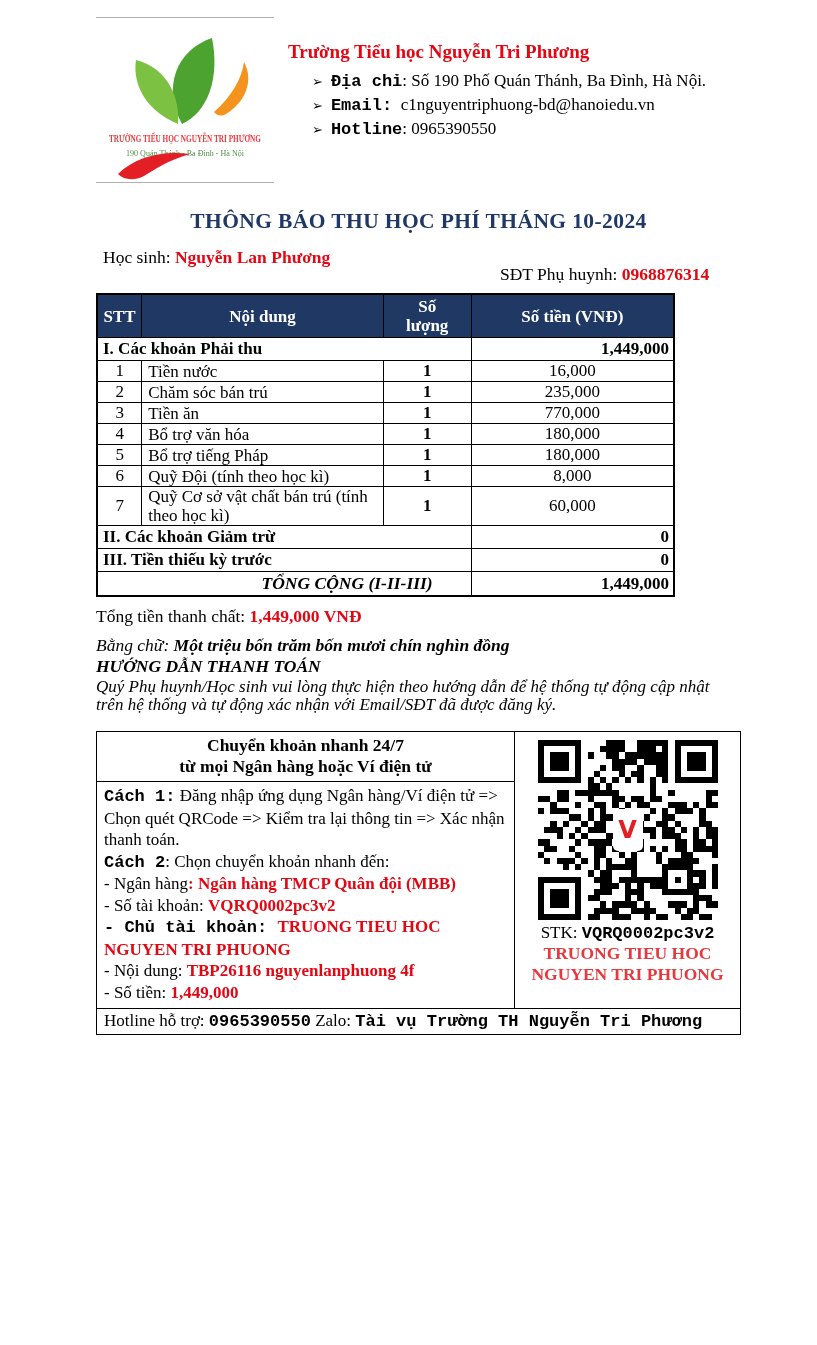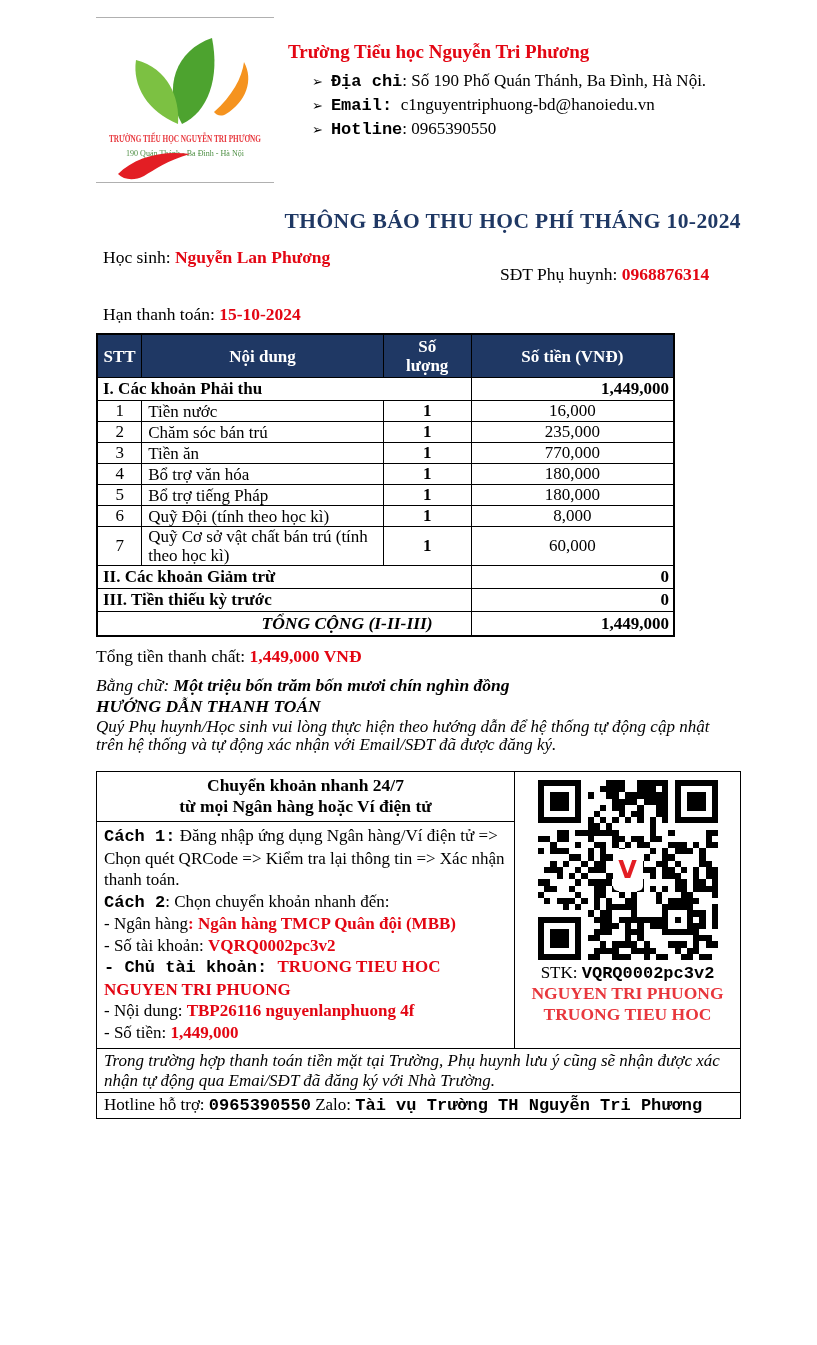--- a/index.html
+++ b/index.html
@@ -11,21 +11,21 @@
   
   .letterhead{display:flex;margin-top:17px;height:166px;}
   .logo-box{width:178px;height:164px;border-top:1px solid #b0b0b0;border-bottom:1px solid #b0b0b0;
             display:flex;align-items:center;justify-content:center;}
   .school-info{margin-left:14px;padding-top:24px;}
   .school-name{font-size:19px;font-weight:bold;color:#e30613;margin-bottom:6px;}
   .contact-line{font-size:17px;line-height:23px;padding-left:24px;}
   .bullet{font-family:"DejaVu Sans",sans-serif;font-size:13px;margin-right:8px;}
 
   
-  .notice-title{margin-top:26px;text-align:right;font-size:21.5px;font-weight:bold;
+  .notice-title{margin-top:26px;text-align:center;font-size:21.5px;font-weight:bold;
                 color:#1f3864;letter-spacing:.4px;}
   .student-grid{margin-top:12px;padding-left:7px;display:grid;grid-template-columns:397px 241px;
                 font-size:17.5px;}
   .sg-cell{line-height:23px;}
   .sg-row2{margin-top:17px;}
   .due-cell{max-width:220px;}
   .red-b{color:#e30613;font-weight:bold;}
 
   
   table.fee{margin-top:7px;width:579px;border-collapse:collapse;border:2px solid #000;font-size:17px;}
@@ -96,21 +96,20 @@
         <div class="contact-line pw"><span class="bullet">➢</span><span class="b">Email:</span><span>  c1nguyentriphuong-bd@hanoiedu.vn</span></div>
         <div class="contact-line pw"><span class="bullet">➢</span><span class="b">Hotline</span><span>: 0965390550</span></div>
       </div>
     </div>
 
     <div class="notice-title">THÔNG BÁO THU HỌC PHÍ THÁNG 10-2024</div>
 
     <div class="student-grid">
       <div class="sg-cell pw"><span>Học sinh: </span><span class="red-b">Nguyễn Lan Phương</span></div>
       <div class="sg-cell sg-row2 pw"><span>SĐT Phụ huynh: </span><span class="red-b">0968876314</span></div>
-      <div class="sg-cell sg-row2 due-cell pw"><span>Hạn thanh toán: </span><span class="red-b">15-10-2024</span></div>
     </div>
 
     <table class="fee">
       <colgroup>
           <col style="width:46px">
           <col style="width:275px">
           <col style="width:95px">
           <col style="width:225px">
         </colgroup>
       <thead>
@@ -201,21 +200,20 @@
         <div class="qr-wrap">
           <svg id="qr-svg" width="180" height="180" viewBox="0 0 29 29" shape-rendering="crispEdges">
               <rect width="29" height="29" fill="#fff"></rect>
               <path d="M0 0h1v1h-1zM1 0h1v1h-1zM2 0h1v1h-1zM3 0h1v1h-1zM4 0h1v1h-1zM5 0h1v1h-1zM6 0h1v1h-1zM11 0h1v1h-1zM12 0h1v1h-1zM13 0h1v1h-1zM16 0h1v1h-1zM17 0h1v1h-1zM18 0h1v1h-1zM19 0h1v1h-1zM20 0h1v1h-1zM22 0h1v1h-1zM23 0h1v1h-1zM24 0h1v1h-1zM25 0h1v1h-1zM26 0h1v1h-1zM27 0h1v1h-1zM28 0h1v1h-1zM0 1h1v1h-1zM6 1h1v1h-1zM10 1h1v1h-1zM11 1h1v1h-1zM12 1h1v1h-1zM13 1h1v1h-1zM16 1h1v1h-1zM17 1h1v1h-1zM18 1h1v1h-1zM20 1h1v1h-1zM22 1h1v1h-1zM28 1h1v1h-1zM0 2h1v1h-1zM2 2h1v1h-1zM3 2h1v1h-1zM4 2h1v1h-1zM6 2h1v1h-1zM8 2h1v1h-1zM11 2h1v1h-1zM12 2h1v1h-1zM14 2h1v1h-1zM15 2h1v1h-1zM16 2h1v1h-1zM17 2h1v1h-1zM18 2h1v1h-1zM19 2h1v1h-1zM20 2h1v1h-1zM22 2h1v1h-1zM24 2h1v1h-1zM25 2h1v1h-1zM26 2h1v1h-1zM28 2h1v1h-1zM0 3h1v1h-1zM2 3h1v1h-1zM3 3h1v1h-1zM4 3h1v1h-1zM6 3h1v1h-1zM12 3h1v1h-1zM13 3h1v1h-1zM14 3h1v1h-1zM15 3h1v1h-1zM17 3h1v1h-1zM18 3h1v1h-1zM19 3h1v1h-1zM20 3h1v1h-1zM22 3h1v1h-1zM24 3h1v1h-1zM25 3h1v1h-1zM26 3h1v1h-1zM28 3h1v1h-1zM0 4h1v1h-1zM2 4h1v1h-1zM3 4h1v1h-1zM4 4h1v1h-1zM6 4h1v1h-1zM10 4h1v1h-1zM12 4h1v1h-1zM13 4h1v1h-1zM16 4h1v1h-1zM19 4h1v1h-1zM20 4h1v1h-1zM22 4h1v1h-1zM24 4h1v1h-1zM25 4h1v1h-1zM26 4h1v1h-1zM28 4h1v1h-1zM0 5h1v1h-1zM6 5h1v1h-1zM9 5h1v1h-1zM13 5h1v1h-1zM15 5h1v1h-1zM16 5h1v1h-1zM19 5h1v1h-1zM20 5h1v1h-1zM22 5h1v1h-1zM28 5h1v1h-1zM0 6h1v1h-1zM1 6h1v1h-1zM2 6h1v1h-1zM3 6h1v1h-1zM4 6h1v1h-1zM5 6h1v1h-1zM6 6h1v1h-1zM8 6h1v1h-1zM10 6h1v1h-1zM12 6h1v1h-1zM14 6h1v1h-1zM16 6h1v1h-1zM18 6h1v1h-1zM20 6h1v1h-1zM22 6h1v1h-1zM23 6h1v1h-1zM24 6h1v1h-1zM25 6h1v1h-1zM26 6h1v1h-1zM27 6h1v1h-1zM28 6h1v1h-1zM8 7h1v1h-1zM9 7h1v1h-1zM11 7h1v1h-1zM18 7h1v1h-1zM3 8h1v1h-1zM4 8h1v1h-1zM6 8h1v1h-1zM7 8h1v1h-1zM8 8h1v1h-1zM9 8h1v1h-1zM10 8h1v1h-1zM11 8h1v1h-1zM12 8h1v1h-1zM18 8h1v1h-1zM21 8h1v1h-1zM27 8h1v1h-1zM28 8h1v1h-1zM0 9h1v1h-1zM1 9h1v1h-1zM3 9h1v1h-1zM4 9h1v1h-1zM8 9h1v1h-1zM12 9h1v1h-1zM13 9h1v1h-1zM15 9h1v1h-1zM16 9h1v1h-1zM18 9h1v1h-1zM19 9h1v1h-1zM27 9h1v1h-1zM2 10h1v1h-1zM6 10h1v1h-1zM9 10h1v1h-1zM10 10h1v1h-1zM12 10h1v1h-1zM14 10h1v1h-1zM16 10h1v1h-1zM17 10h1v1h-1zM21 10h1v1h-1zM22 10h1v1h-1zM23 10h1v1h-1zM25 10h1v1h-1zM27 10h1v1h-1zM28 10h1v1h-1zM0 11h1v1h-1zM2 11h1v1h-1zM3 11h1v1h-1zM4 11h1v1h-1zM8 11h1v1h-1zM10 11h1v1h-1zM13 11h1v1h-1zM18 11h1v1h-1zM20 11h1v1h-1zM22 11h1v1h-1zM23 11h1v1h-1zM24 11h1v1h-1zM26 11h1v1h-1zM5 12h1v1h-1zM6 12h1v1h-1zM8 12h1v1h-1zM10 12h1v1h-1zM11 12h1v1h-1zM12 12h1v1h-1zM13 12h1v1h-1zM15 12h1v1h-1zM17 12h1v1h-1zM20 12h1v1h-1zM21 12h1v1h-1zM26 12h1v1h-1zM2 13h1v1h-1zM4 13h1v1h-1zM7 13h1v1h-1zM9 13h1v1h-1zM10 13h1v1h-1zM14 13h1v1h-1zM15 13h1v1h-1zM16 13h1v1h-1zM19 13h1v1h-1zM20 13h1v1h-1zM22 13h1v1h-1zM26 13h1v1h-1zM27 13h1v1h-1zM1 14h1v1h-1zM2 14h1v1h-1zM3 14h1v1h-1zM6 14h1v1h-1zM8 14h1v1h-1zM9 14h1v1h-1zM10 14h1v1h-1zM14 14h1v1h-1zM15 14h1v1h-1zM16 14h1v1h-1zM17 14h1v1h-1zM18 14h1v1h-1zM20 14h1v1h-1zM21 14h1v1h-1zM23 14h1v1h-1zM25 14h1v1h-1zM27 14h1v1h-1zM28 14h1v1h-1zM3 15h1v1h-1zM5 15h1v1h-1zM7 15h1v1h-1zM11 15h1v1h-1zM12 15h1v1h-1zM13 15h1v1h-1zM14 15h1v1h-1zM18 15h1v1h-1zM20 15h1v1h-1zM21 15h1v1h-1zM22 15h1v1h-1zM25 15h1v1h-1zM27 15h1v1h-1zM28 15h1v1h-1zM0 16h1v1h-1zM1 16h1v1h-1zM6 16h1v1h-1zM8 16h1v1h-1zM9 16h1v1h-1zM10 16h1v1h-1zM11 16h1v1h-1zM16 16h1v1h-1zM22 16h1v1h-1zM23 16h1v1h-1zM25 16h1v1h-1zM26 16h1v1h-1zM28 16h1v1h-1zM1 17h1v1h-1zM2 17h1v1h-1zM5 17h1v1h-1zM9 17h1v1h-1zM10 17h1v1h-1zM12 17h1v1h-1zM16 17h1v1h-1zM18 17h1v1h-1zM20 17h1v1h-1zM22 17h1v1h-1zM23 17h1v1h-1zM25 17h1v1h-1zM26 17h1v1h-1zM27 17h1v1h-1zM28 17h1v1h-1zM0 18h1v1h-1zM6 18h1v1h-1zM9 18h1v1h-1zM10 18h1v1h-1zM13 18h1v1h-1zM15 18h1v1h-1zM19 18h1v1h-1zM23 18h1v1h-1zM24 18h1v1h-1zM28 18h1v1h-1zM1 19h1v1h-1zM3 19h1v1h-1zM4 19h1v1h-1zM5 19h1v1h-1zM7 19h1v1h-1zM9 19h1v1h-1zM11 19h1v1h-1zM14 19h1v1h-1zM15 19h1v1h-1zM19 19h1v1h-1zM21 19h1v1h-1zM22 19h1v1h-1zM23 19h1v1h-1zM24 19h1v1h-1zM25 19h1v1h-1zM4 20h1v1h-1zM6 20h1v1h-1zM9 20h1v1h-1zM11 20h1v1h-1zM12 20h1v1h-1zM13 20h1v1h-1zM14 20h1v1h-1zM15 20h1v1h-1zM20 20h1v1h-1zM21 20h1v1h-1zM22 20h1v1h-1zM23 20h1v1h-1zM24 20h1v1h-1zM28 20h1v1h-1zM8 21h1v1h-1zM10 21h1v1h-1zM11 21h1v1h-1zM15 21h1v1h-1zM20 21h1v1h-1zM24 21h1v1h-1zM25 21h1v1h-1zM26 21h1v1h-1zM28 21h1v1h-1zM0 22h1v1h-1zM1 22h1v1h-1zM2 22h1v1h-1zM3 22h1v1h-1zM4 22h1v1h-1zM5 22h1v1h-1zM6 22h1v1h-1zM9 22h1v1h-1zM10 22h1v1h-1zM11 22h1v1h-1zM13 22h1v1h-1zM14 22h1v1h-1zM15 22h1v1h-1zM16 22h1v1h-1zM17 22h1v1h-1zM18 22h1v1h-1zM19 22h1v1h-1zM20 22h1v1h-1zM22 22h1v1h-1zM24 22h1v1h-1zM26 22h1v1h-1zM28 22h1v1h-1zM0 23h1v1h-1zM6 23h1v1h-1zM10 23h1v1h-1zM11 23h1v1h-1zM12 23h1v1h-1zM14 23h1v1h-1zM16 23h1v1h-1zM18 23h1v1h-1zM19 23h1v1h-1zM20 23h1v1h-1zM24 23h1v1h-1zM25 23h1v1h-1zM26 23h1v1h-1zM28 23h1v1h-1zM0 24h1v1h-1zM2 24h1v1h-1zM3 24h1v1h-1zM4 24h1v1h-1zM6 24h1v1h-1zM9 24h1v1h-1zM10 24h1v1h-1zM11 24h1v1h-1zM14 24h1v1h-1zM15 24h1v1h-1zM16 24h1v1h-1zM20 24h1v1h-1zM21 24h1v1h-1zM22 24h1v1h-1zM23 24h1v1h-1zM24 24h1v1h-1zM25 24h1v1h-1zM0 25h1v1h-1zM2 25h1v1h-1zM3 25h1v1h-1zM4 25h1v1h-1zM6 25h1v1h-1zM8 25h1v1h-1zM9 25h1v1h-1zM14 25h1v1h-1zM16 25h1v1h-1zM25 25h1v1h-1zM26 25h1v1h-1zM27 25h1v1h-1zM0 26h1v1h-1zM2 26h1v1h-1zM3 26h1v1h-1zM4 26h1v1h-1zM6 26h1v1h-1zM10 26h1v1h-1zM12 26h1v1h-1zM13 26h1v1h-1zM14 26h1v1h-1zM15 26h1v1h-1zM17 26h1v1h-1zM21 26h1v1h-1zM22 26h1v1h-1zM23 26h1v1h-1zM25 26h1v1h-1zM27 26h1v1h-1zM28 26h1v1h-1zM0 27h1v1h-1zM6 27h1v1h-1zM9 27h1v1h-1zM10 27h1v1h-1zM11 27h1v1h-1zM12 27h1v1h-1zM15 27h1v1h-1zM16 27h1v1h-1zM17 27h1v1h-1zM18 27h1v1h-1zM22 27h1v1h-1zM24 27h1v1h-1zM25 27h1v1h-1zM0 28h1v1h-1zM1 28h1v1h-1zM2 28h1v1h-1zM3 28h1v1h-1zM4 28h1v1h-1zM5 28h1v1h-1zM6 28h1v1h-1zM8 28h1v1h-1zM9 28h1v1h-1zM12 28h1v1h-1zM13 28h1v1h-1zM14 28h1v1h-1zM17 28h1v1h-1zM19 28h1v1h-1zM20 28h1v1h-1zM23 28h1v1h-1zM24 28h1v1h-1zM26 28h1v1h-1zM27 28h1v1h-1z" fill="#000"></path>
             </svg>
           <div class="qr-logo">
               <span>V</span>
             </div>
         </div>
         <div class="stk-line pw"><span>STK: </span><span class="b">VQRQ0002pc3v2</span></div>
+        <div class="qr-name">TRUONG TIEU HOC</div>
         <div class="qr-name">NGUYEN TRI PHUONG</div>
-        <div class="qr-name">TRUONG TIEU HOC</div>
-      </div>
-      <div class="note-row">Trong trường hợp thanh toán tiền mặt tại Trường, Phụ huynh lưu ý cũng sẽ nhận được xác nhận tự động qua Emai/SĐT đã đăng ký với Nhà Trường.</div>
+      </div>
       <div class="hotline-row pw"><span>Hotline hỗ trợ: </span><span class="b">0965390550</span><span> Zalo: </span><span class="b">Tài vụ Trường TH Nguyễn Tri Phương</span></div>
     </div>
 
   </div>
 </div>
 
 </body></html>

